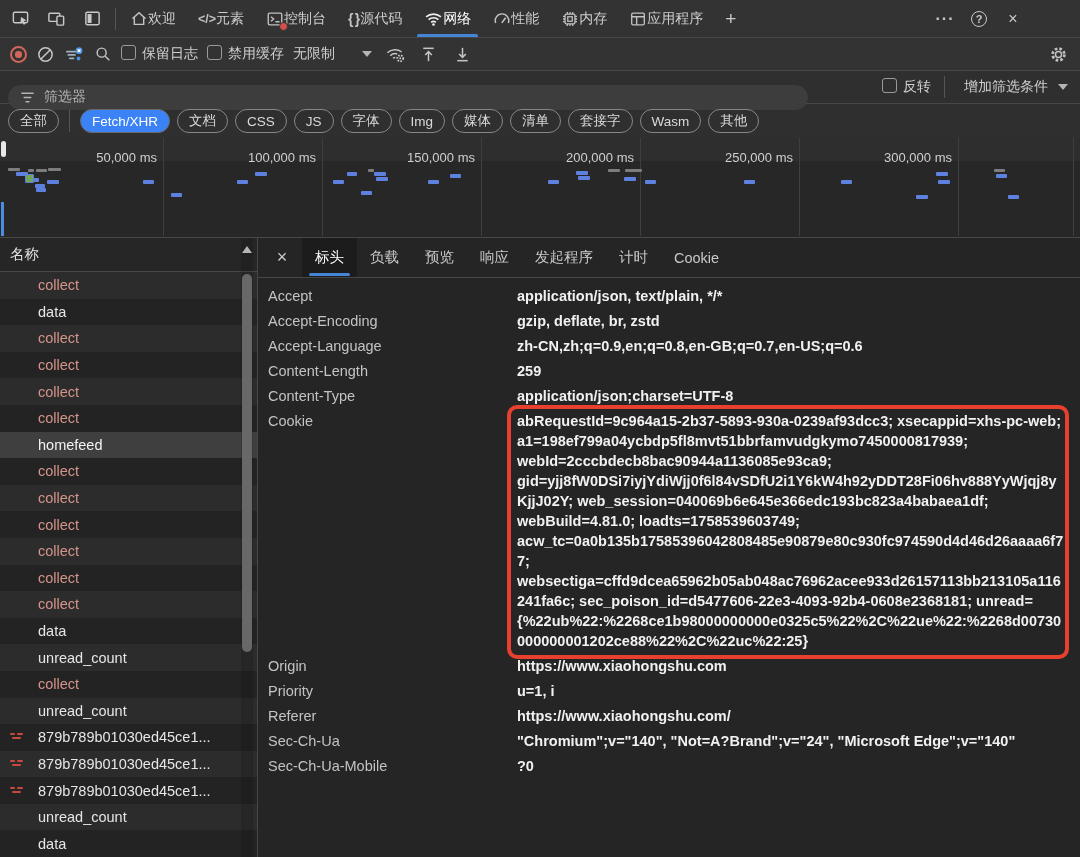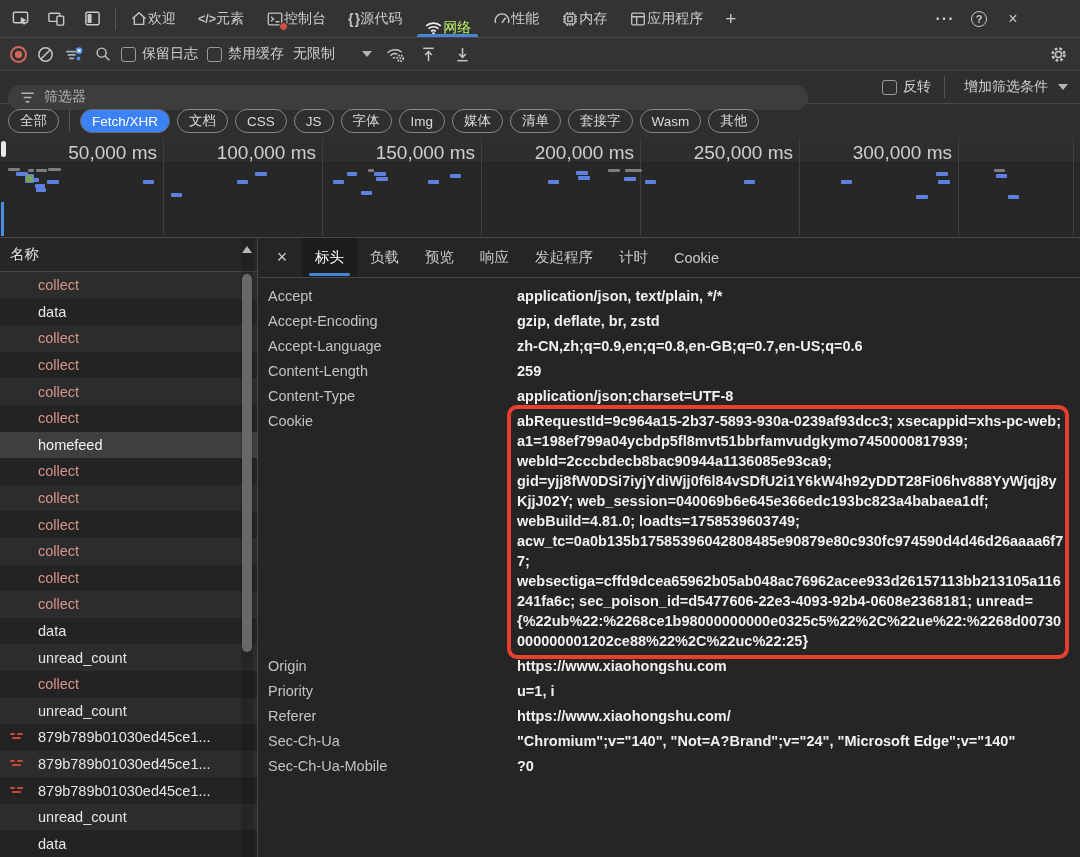--- a/index.html
+++ b/index.html
@@ -8,55 +8,55 @@
   *,*:before,*:after{box-sizing:border-box;}
 
   
   .tabbar{height:38px;background:#333333;border-bottom:1px solid #474747;display:flex;align-items:stretch;}
   .tool-group{display:flex;align-items:center;padding:0 2px;}
   .tool-btn{width:36px;height:100%;display:flex;align-items:center;justify-content:center;color:#c9c9c9;}
   .vsep{width:1px;height:22px;background:#555;align-self:center;margin:0 3px;}
   .tabs{display:flex;align-items:stretch;}
   .tab{position:relative;display:flex;align-items:center;padding:0 11px;font-size:14px;color:#cdcdcd;cursor:default;}
   .tab .ticon{display:flex;align-items:center;position:relative;color:#c2c2c2;}
-  .tab.active{color:#bef264;align-items:flex-end;}
+  .tab.active{color:#ffffff;}
   .tab.active .ticon{color:#eee;}
   .tab.active:after{content:"";position:absolute;left:4px;right:4px;bottom:0;height:3px;background:var(--accent);border-radius:2px 2px 0 0;}
   .txticon{font-size:12.5px;font-weight:700;letter-spacing:0;color:inherit;}
   .badge{position:absolute;right:-4px;bottom:-3px;width:9px;height:9px;border-radius:50%;background:#d35148;border:1px solid #333;}
   .tabbar-right{margin-left:auto;display:flex;align-items:center;gap:4px;padding-right:52px;}
   .tb-right-btn{width:30px;height:30px;display:flex;align-items:center;justify-content:center;color:#c9c9c9;font-size:16px;}
   .help-circle{width:16px;height:16px;border:1.4px solid #c9c9c9;border-radius:50%;display:flex;align-items:center;justify-content:center;font-size:11px;font-weight:700;}
   .dots{letter-spacing:1px;font-weight:700;}
 
   
   .toolbar{height:33px;background:#333333;border-bottom:1px solid #474747;display:flex;align-items:center;gap:9px;padding:0 10px;font-size:14px;color:#d0d0d0;}
   .record-btn{width:17px;height:17px;border:2px solid #cf675c;border-radius:50%;position:relative;flex:none;}
   .record-btn:after{content:"";position:absolute;inset:3px;background:#cf675c;border-radius:3px;}
   .ibtn{display:flex;align-items:center;justify-content:center;color:#c5c5c5;flex:none;}
-  .chk{display:flex;align-items:center;gap:6px;}
+  .chk{display:flex;gap:6px;}
   .cbox{width:15px;height:15px;border:1.5px solid #9a9a9a;border-radius:3px;background:transparent;flex:none;}
   .caret{width:0;height:0;border-left:5px solid transparent;border-right:5px solid transparent;border-top:6px solid #b5b5b5;display:inline-block;}
   .toolbar .gear-right{margin-left:auto;margin-right:2px;}
 
   
   .filterbar{height:33px;background:#2f2f2f;border-bottom:1px solid #474747;display:flex;align-items:center;padding:0 12px 0 8px;font-size:14px;gap:10px;}
   .filter-pill{width:800px;height:25px;background:#3d3d3d;border-radius:13px;display:flex;align-items:center;gap:9px;padding:0 12px;color:#b3b3b3;margin-top:20px;}
   .filterbar-right{margin-left:auto;display:flex;align-items:center;gap:10px;color:#d0d0d0;}
 
   
   .chipsrow{height:34px;background:#2f2f2f;display:flex;align-items:center;gap:7px;padding:0 8px;}
   .chip{height:24px;padding:0 11px;border:1px solid #878787;border-radius:12px;font-size:13.5px;color:#dadada;display:flex;align-items:center;white-space:nowrap;}
   .chip.selected{background:#3b82f6;border-color:#6a6a6a;color:#fff;}
 
   
   .timeline{position:relative;height:100px;background:#272727;border-bottom:1px solid #474747;overflow:hidden;}
   .tl-labelstrip{position:absolute;left:0;top:0;right:0;height:23px;background:#2e2e2e;}
   .gridline{position:absolute;top:0;bottom:1px;width:1px;background:#3f3f3f;}
-  .tl-label{position:absolute;top:4px;width:122px;text-align:right;font-size:19px;color:#cfcfcf;}
+  .tl-label{position:absolute;top:12px;width:122px;text-align:right;font-size:13px;color:#cfcfcf;}
   .dash{position:absolute;border-radius:1px;}
   .dash.b{height:4px;background:#5e81e0;}
   .dash.g{height:3px;background:#7d7d7d;}
   .dash.n{background:#74a35c;border:1px solid #5e81e0;}
   .ov-handle-pill{position:absolute;left:1px;top:3px;width:5px;height:16px;background:#e8e8e8;border-radius:3px;}
   .ov-handle-bar{position:absolute;left:1px;top:64px;width:3px;height:34px;background:#4b8de0;}
 
   
   .main{display:flex;height:619px;}
   .left-panel{width:258px;flex:none;border-right:1px solid #474747;background:#262626;position:relative;overflow:hidden;}

